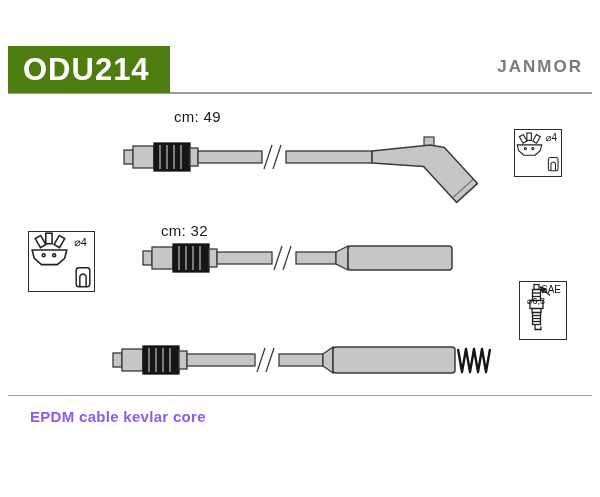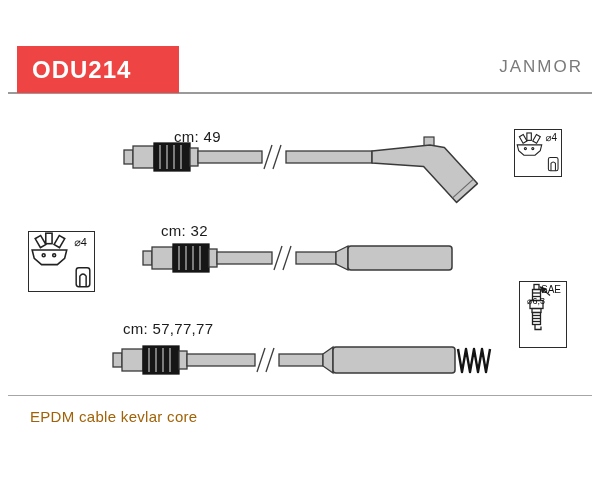--- a/index.html
+++ b/index.html
@@ -2,56 +2,56 @@
 <html><head>
 <meta charset="utf-8">
 <style>
   html,body { margin:0; padding:0; background:#ffffff; }
   .page {
     position:relative; width:600px; height:497px; background:#ffffff;
     font-family:"Liberation Sans", sans-serif; overflow:hidden;
   }
   .rule { position:absolute; background:#9a9a9a; }
   .part-box {
-    position:absolute; left:17px; top:46px; width:162px; height:47px;
-    background:#ef4444; color:#ffffff; display:flex; align-items:center;
+    position:absolute; left:8px; top:46px; width:162px; height:47px;
+    background:#4d7c0f; color:#ffffff; display:flex; align-items:center;
     padding-left:15px; box-sizing:border-box;
-    font-size:24px; font-weight:bold; letter-spacing:1px;
+    font-size:31px; font-weight:bold; letter-spacing:1px;
   }
   .brand {
     position:absolute; right:17px; top:57px;
-    font-size:17px; font-weight:normal; letter-spacing:2px; color:#7a7a7a;margin-left:20px;
+    font-size:17px; font-weight:bold; letter-spacing:2px; color:#7a7a7a;margin-left:20px;
   }
   .cable-label {
     position:absolute; font-size:15px; color:#1b1b1b; letter-spacing:0.3px;
   }
   .cable { position:absolute; }
   .icon-box {
     position:absolute; border:1px solid #2b2b2b; background:#ffffff;
     box-sizing:border-box;
   }
   .icon-box svg { position:absolute; left:0; top:0; }
   .callout { position:absolute; color:#111111; line-height:1; }
   .footer-note {
     position:absolute; left:30px; top:408px;
-    font-size:15px; font-weight:normal; color:#a16207; letter-spacing:0.3px;
+    font-size:15px; font-weight:bold; color:#8b5cf6; letter-spacing:0.3px;
   }
 </style>
 </head>
 <body>
 
 <div class="page">
 
   <div class="rule" style="left:8px; top:92px; width:584px; height:2px;"></div>
   <div class="part-box">
     <span>ODU214</span>
   </div>
   <div class="brand">JANMOR</div>
 
-  <div class="cable-label" style="left:174px; top:128px;">cm: 49</div>
+  <div class="cable-label" style="left:174px; top:108px;">cm: 49</div>
   <svg class="cable" style="left:110px; top:132px;" width="375" height="85" viewBox="0 0 375 85">
     <g stroke="#3a3a3a" stroke-width="1.3">
       <rect x="14" y="18" width="9" height="14" fill="#c6c6c6"></rect>
       <rect x="23" y="14" width="21" height="22" fill="#c6c6c6"></rect>
       <rect x="44" y="11" width="36" height="28" fill="#161616" stroke="#161616"></rect>
       <g stroke="#a8a8a8" stroke-width="1.4">
         <line x1="50" y1="13" x2="50" y2="37"></line>
         <line x1="57" y1="13" x2="57" y2="37"></line>
         <line x1="64" y1="13" x2="64" y2="37"></line>
         <line x1="71" y1="13" x2="71" y2="37"></line>
@@ -90,21 +90,20 @@
       <line x1="152" y1="8" x2="144" y2="32"></line>
       <line x1="161" y1="8" x2="153" y2="32"></line>
     </g>
     <rect x="166" y="14" width="40" height="12" fill="#c6c6c6" stroke="#3a3a3a" stroke-width="1.3"></rect>
     <g>
       <polygon points="206,14 218,8 218,32 206,26" fill="#c6c6c6" stroke="#3a3a3a" stroke-width="1.3"></polygon>
       <rect x="218" y="8" width="104" height="24" rx="3" fill="#c6c6c6" stroke="#3a3a3a" stroke-width="1.5"></rect>
     </g>
   </svg>
 
-  <div class="cable-label" style="left:123px; top:320px;">cm: 57,77,77</div>
   <svg class="cable" style="left:100px; top:340px;" width="400" height="48" viewBox="0 0 400 48">
     <g stroke="#3a3a3a" stroke-width="1.3">
       <rect x="13" y="13" width="9" height="14" fill="#c6c6c6"></rect>
       <rect x="22" y="9" width="21" height="22" fill="#c6c6c6"></rect>
       <rect x="43" y="6" width="36" height="28" fill="#161616" stroke="#161616"></rect>
       <g stroke="#a8a8a8" stroke-width="1.4">
         <line x1="49" y1="8" x2="49" y2="32"></line>
         <line x1="56" y1="8" x2="56" y2="32"></line>
         <line x1="63" y1="8" x2="63" y2="32"></line>
         <line x1="70" y1="8" x2="70" y2="32"></line>
@@ -161,21 +160,21 @@
         <circle cx="24" cy="22" r="1.4"></circle>
       </g>
       <g fill="none" stroke="#222222" stroke-width="1.4">
         <rect x="45" y="34" width="13" height="18" rx="2.5"></rect>
         <path d="M48.5,52 V42 Q51.5,38 54.5,42 V52"></path>
       </g>
     </svg>
     <span class="callout" style="top:5px; right:7px; font-size:11px;">⌀4</span>
   </div>
 
-  <div class="icon-box" style="left:519px; top:281px; width:48px; height:67px;">
+  <div class="icon-box" style="left:519px; top:281px; width:48px; height:59px;">
     <svg width="46" height="57" viewBox="0 0 46 56">
       <g fill="none" stroke="#222222" stroke-width="1.3">
         <rect x="14" y="2" width="5" height="5"></rect>
         <rect x="12.5" y="7" width="8" height="11"></rect>
         <line x1="12.5" y1="10.5" x2="20.5" y2="10.5"></line>
         <line x1="12.5" y1="14" x2="20.5" y2="14"></line>
         <rect x="10" y="18" width="13" height="8"></rect>
         <rect x="12" y="26" width="9" height="4"></rect>
         <rect x="12.5" y="30" width="8" height="12"></rect>
         <line x1="12.5" y1="33" x2="20.5" y2="33"></line>

